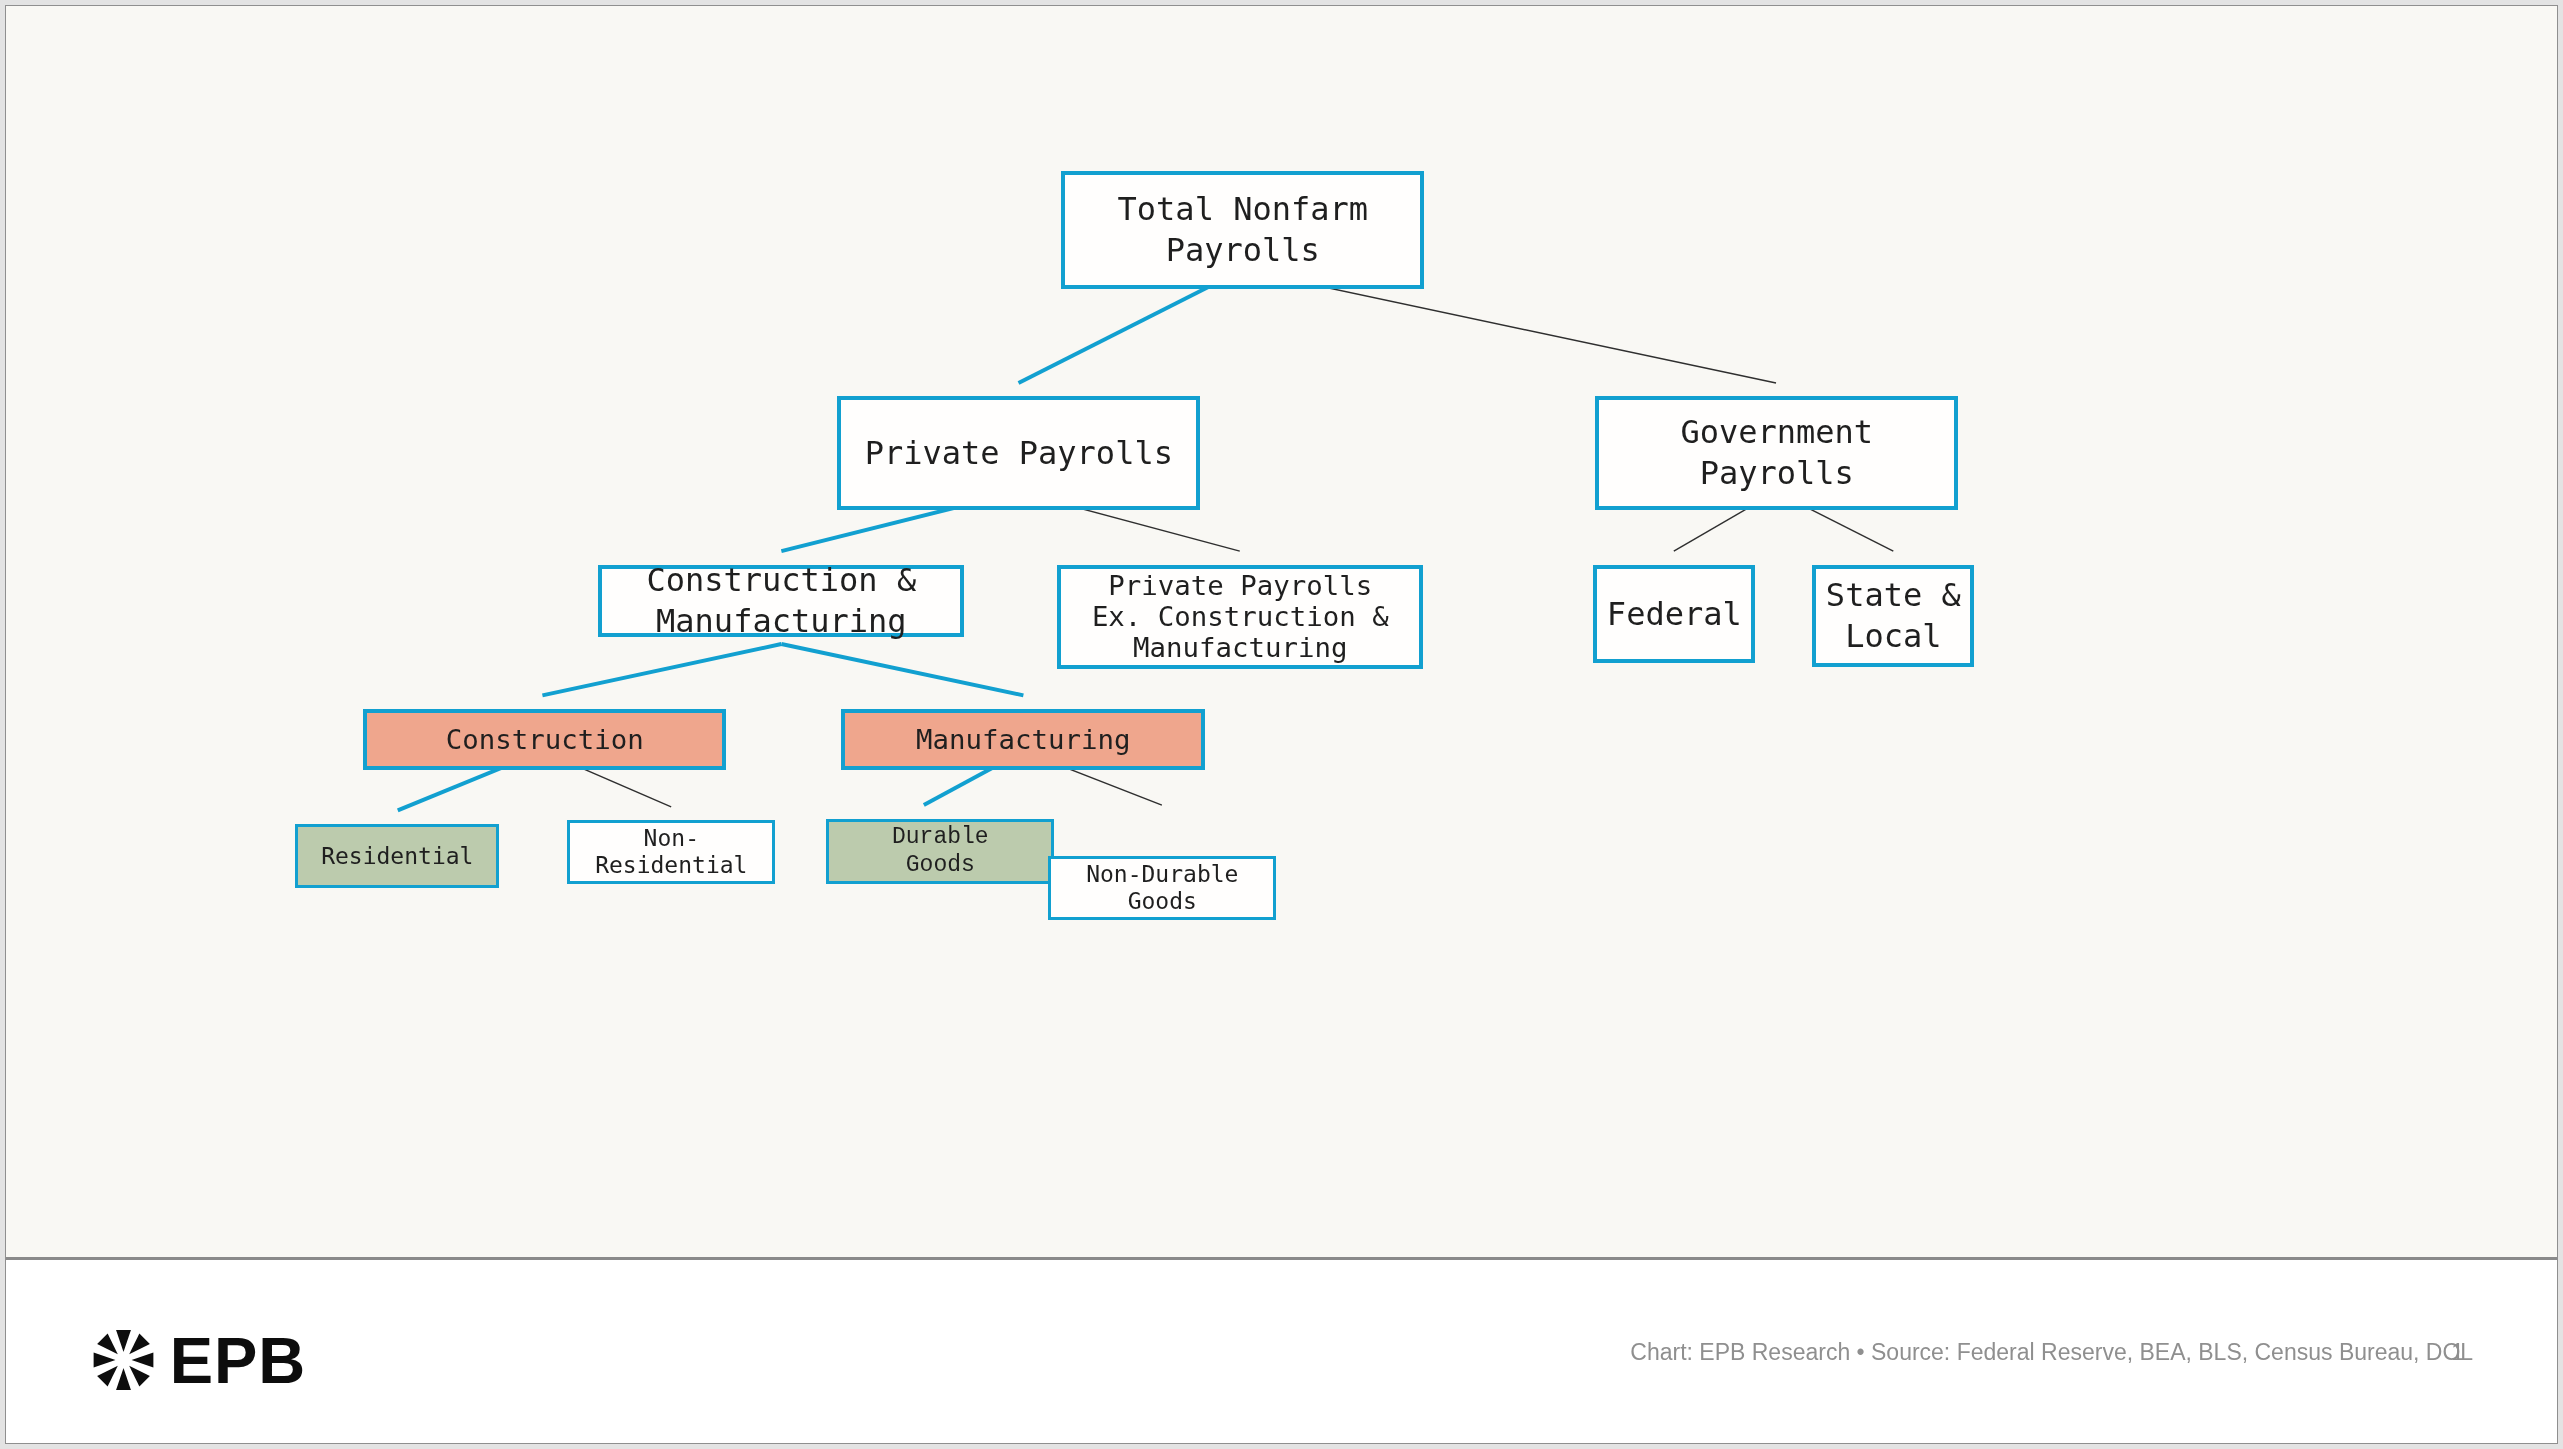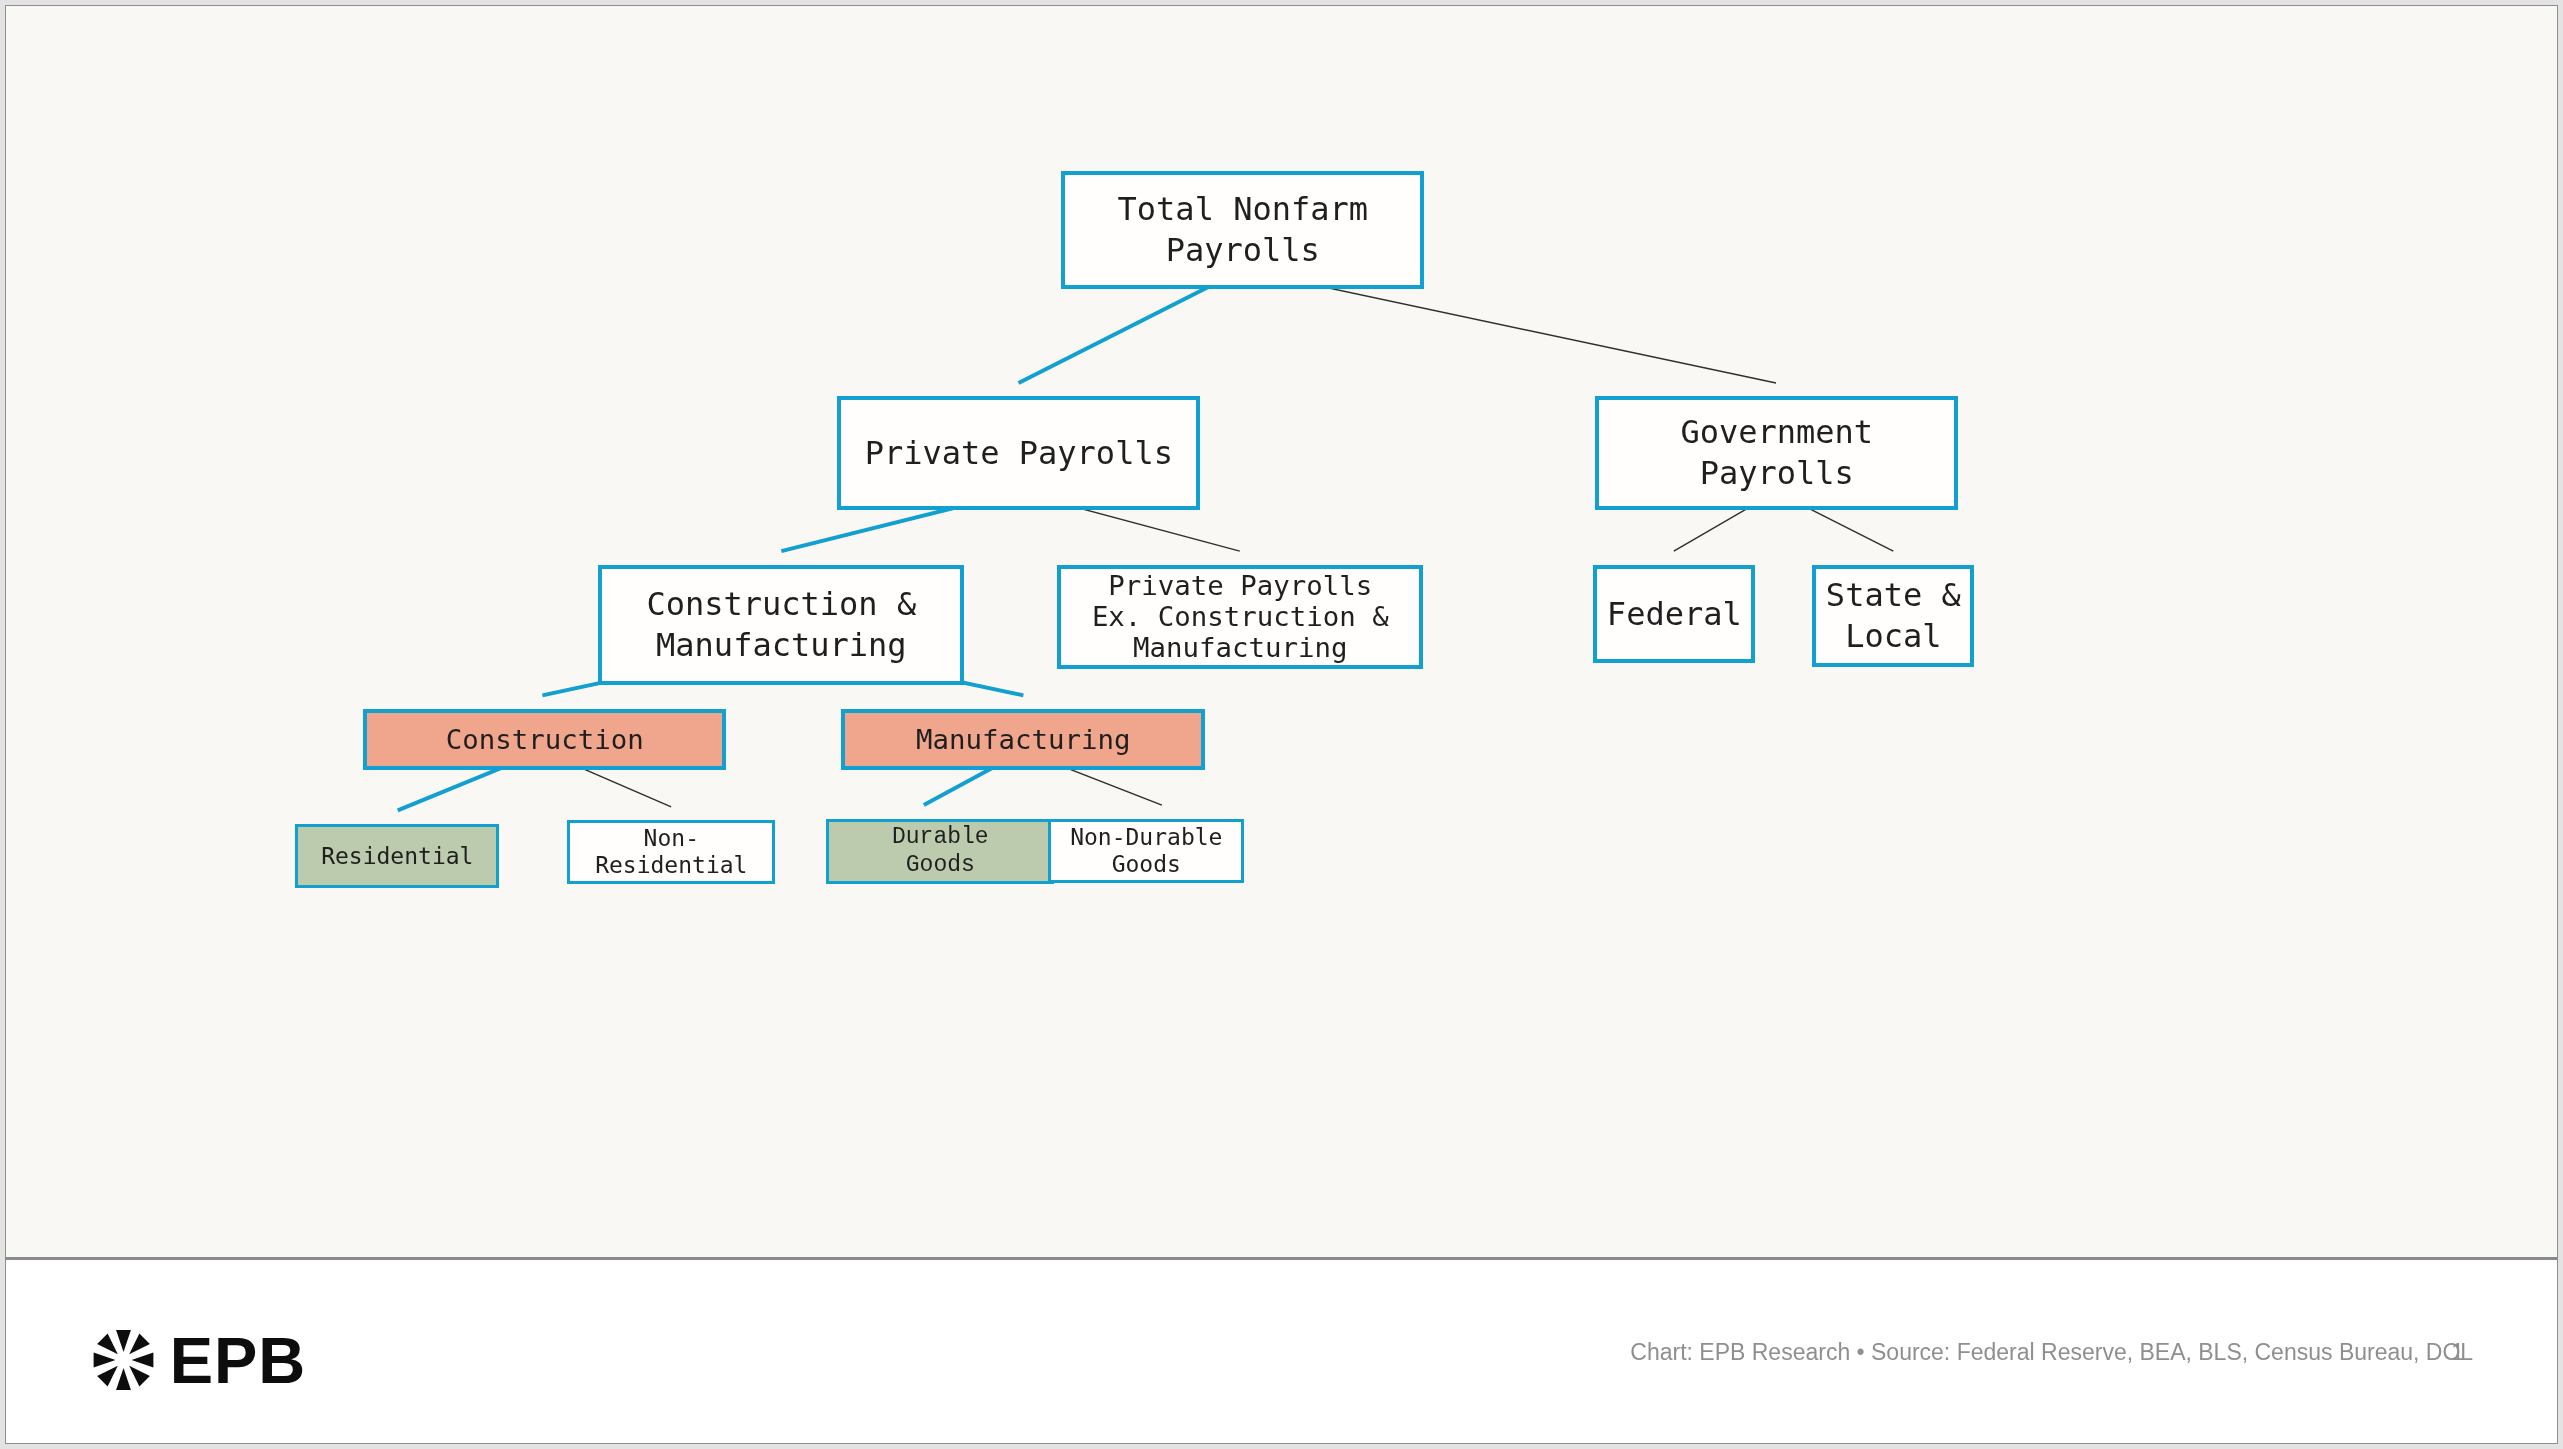--- a/index.html
+++ b/index.html
@@ -29,30 +29,30 @@
   .f36{font-size:32px;line-height:1.28;}
   .f32{font-size:27.4px;line-height:1.13;}
   .row4{font-size:27.4px;line-height:1.3;}
   .row5{font-size:23px;line-height:1.2;border-width:3.5px;}
   .fill-salmon{background:var(--salmon);}
   .fill-green{background:var(--green);}
   
   .n-total{left:1055px;top:149px;width:363px;height:118px;}
   .n-private{left:831px;top:374px;width:363px;height:114px;}
   .n-government{left:1589px;top:374px;width:363px;height:114px;}
-  .n-conman{left:592px;top:543px;width:366px;height:120px;}
+  .n-conman{left:592px;top:543px;width:366px;height:72px;}
   .n-pvtex{left:1051px;top:543px;width:366px;height:104px;}
   .n-federal{left:1587px;top:543px;width:162px;height:98px;}
   .n-statelocal{left:1806px;top:543px;width:162px;height:102px;align-items:center;}
   .n-construction{left:357px;top:687px;width:363px;height:61px;}
   .n-manufacturing{left:835px;top:687px;width:364px;height:61px;}
   .n-residential{left:289px;top:802px;width:204px;height:64px;}
   .n-nonres{left:561px;top:798px;width:208px;height:64px;}
   .n-durable{left:820px;top:797px;width:228px;height:65px;font-family:Liberation Mono, monospace;}
-  .n-nondurable{left:1042px;top:797px;width:196px;height:64px;}
+  .n-nondurable{left:1042px;top:834px;width:228px;height:64px;}
   
   .footer{position:absolute;left:0;right:0;bottom:0;top:1251px;background:var(--footerbg);border-top:3.5px solid var(--divider);z-index:3;}
   .logo{position:absolute;left:84px;top:50%;transform:translateY(-50%);display:flex;align-items:center;gap:12.4px;margin-top:8px;}
   .logo-text{font-size:65px;font-weight:900;letter-spacing:0.9px;color:#0d0d0d;font-family:"Liberation Sans",sans-serif;}
   .disclaimer{position:absolute;left:587px;top:50%;transform:translateY(-50%);font-size:22px;line-height:1.42;color:var(--muted);}
   .credits{position:absolute;left:1624px;top:50%;transform:translateY(-50%);font-size:23px;color:#8f8f8f;white-space:nowrap;}
   .pagenum{position:absolute;left:2445px;top:50%;transform:translateY(-50%);font-size:23px;color:#8f8f8f;}
 </style>
 </head>
 <body>

